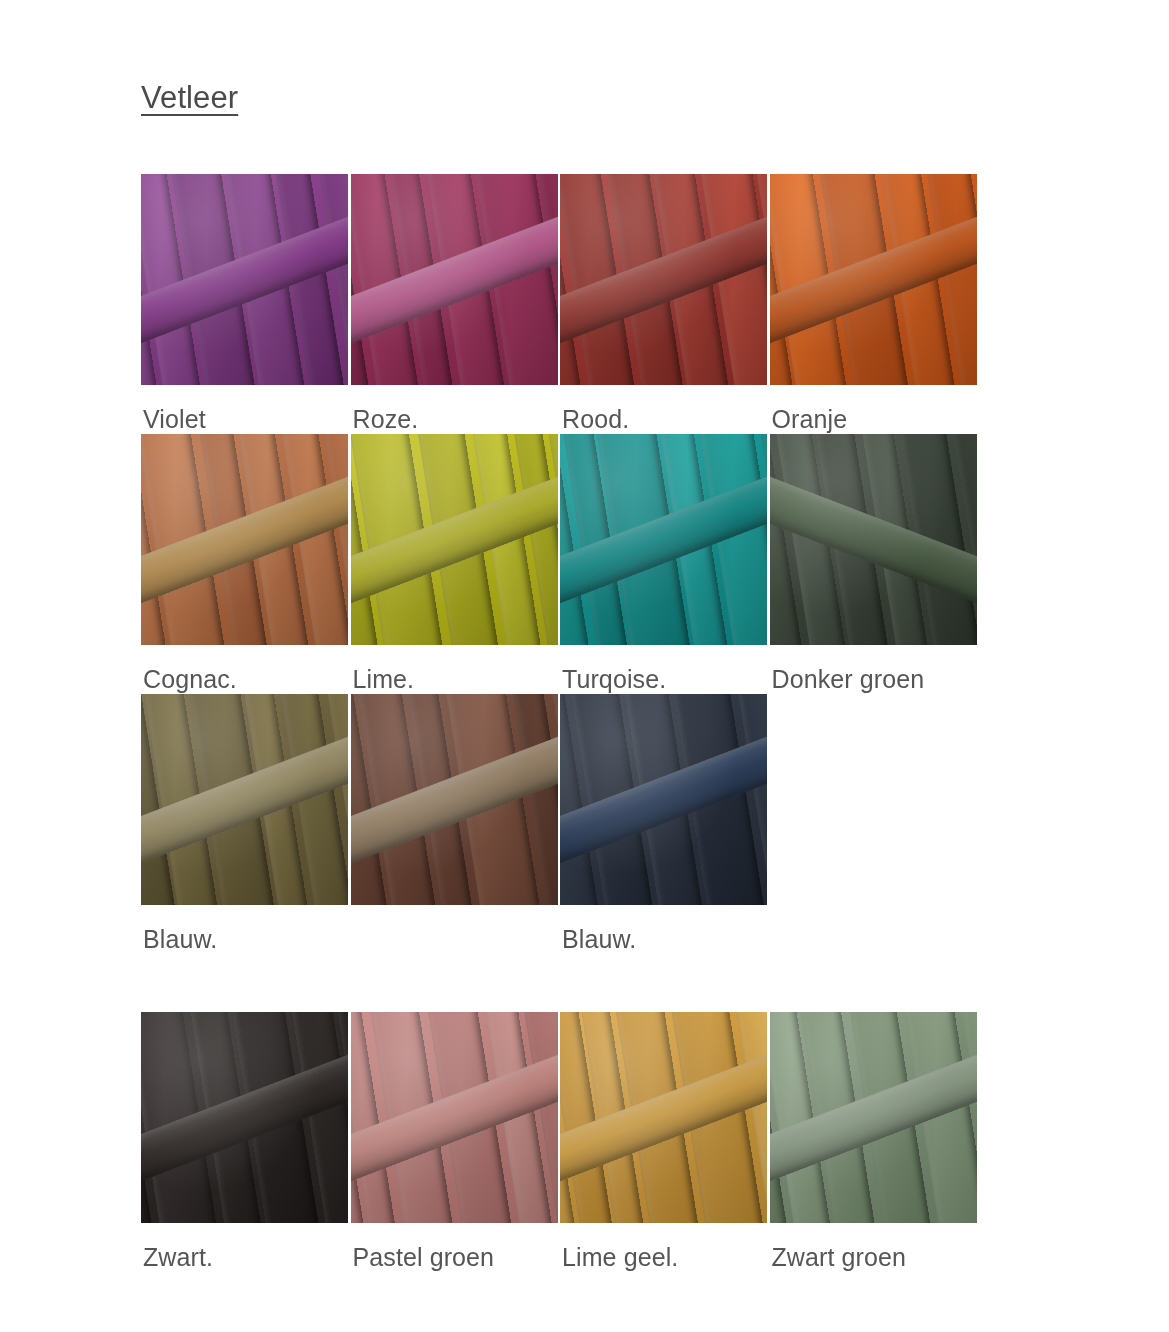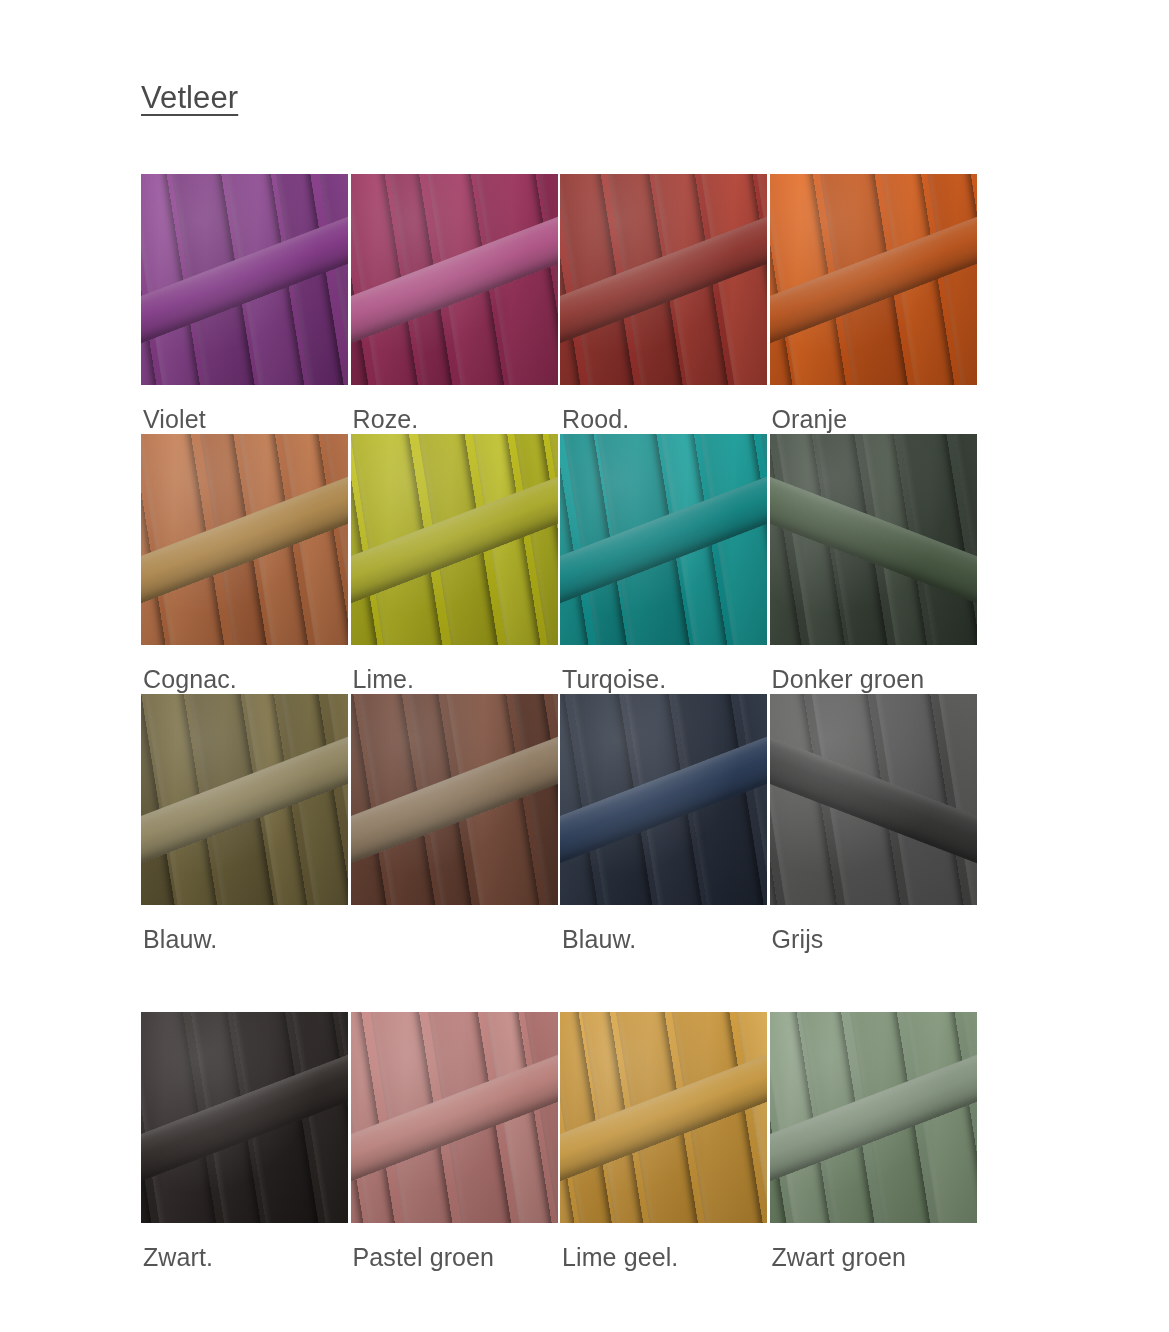--- a/index.html
+++ b/index.html
@@ -276,34 +276,20 @@
               <i style="left: 19.648%; width: 19.1011%; background: linear-gradient(100deg, rgb(32, 39, 51) 0%, rgb(40, 49, 63) 42%, rgb(32, 39, 51) 100%); box-shadow: rgba(0, 0, 0, 0.45) -3px 0px 6px inset, rgba(255, 255, 255, 0.1) 3px 0px 5px inset;"></i>
               <i style="left: 41.3959%; width: 17.4212%; background: linear-gradient(100deg, rgb(35, 42, 55) 0%, rgb(45, 53, 68) 42%, rgb(35, 42, 55) 100%); box-shadow: rgba(0, 0, 0, 0.45) -3px 0px 6px inset, rgba(255, 255, 255, 0.1) 3px 0px 5px inset;"></i>
               <i style="left: 60.8163%; width: 22.7601%; background: linear-gradient(100deg, rgb(30, 37, 49) 0%, rgb(37, 45, 59) 42%, rgb(30, 37, 49) 100%); box-shadow: rgba(0, 0, 0, 0.45) -3px 0px 6px inset, rgba(255, 255, 255, 0.1) 3px 0px 5px inset;"></i>
               <i style="left: 86.4797%; width: 22.2046%; background: linear-gradient(100deg, rgb(37, 44, 58) 0%, rgb(48, 57, 72) 42%, rgb(37, 44, 58) 100%); box-shadow: rgba(0, 0, 0, 0.45) -3px 0px 6px inset, rgba(255, 255, 255, 0.1) 3px 0px 5px inset;"></i>
             </div>
             <div class="diag dirA" style="background: linear-gradient(rgb(69, 86, 113) 0%, rgb(44, 63, 94) 45%, rgb(34, 49, 73) 100%);"></div>
             <div class="sheen" style="background: radial-gradient(at 28% 22%, rgba(255, 255, 255, 0.16) 0%, rgba(255, 255, 255, 0) 58%), linear-gradient(160deg, rgba(255, 255, 255, 0.05) 0%, rgba(0, 0, 0, 0.22) 100%);"></div>
           </div>
           <div class="label">Blauw.</div>
         </div>
-        <div class="cell">
-          <div class="swatch" style="background: rgb(74, 75, 73);">
-            <div class="strips">
-              <i style="left: -6%; width: 11.0255%; background: linear-gradient(100deg, rgb(88, 89, 87) 0%, rgb(92, 93, 90) 42%, rgb(88, 89, 87) 100%); box-shadow: rgba(0, 0, 0, 0.45) -3px 0px 6px inset, rgba(255, 255, 255, 0.1) 3px 0px 5px inset;"></i>
-              <i style="left: 8.07791%; width: 20.8249%; background: linear-gradient(100deg, rgb(88, 89, 87) 0%, rgb(92, 93, 90) 42%, rgb(88, 89, 87) 100%); box-shadow: rgba(0, 0, 0, 0.45) -3px 0px 6px inset, rgba(255, 255, 255, 0.1) 3px 0px 5px inset;"></i>
-              <i style="left: 31.8677%; width: 22.3906%; background: linear-gradient(100deg, rgb(86, 87, 86) 0%, rgb(89, 89, 88) 42%, rgb(86, 87, 86) 100%); box-shadow: rgba(0, 0, 0, 0.45) -3px 0px 6px inset, rgba(255, 255, 255, 0.1) 3px 0px 5px inset;"></i>
-              <i style="left: 57.5968%; width: 21.9102%; background: linear-gradient(100deg, rgb(85, 85, 85) 0%, rgb(87, 88, 87) 42%, rgb(85, 85, 85) 100%); box-shadow: rgba(0, 0, 0, 0.45) -3px 0px 6px inset, rgba(255, 255, 255, 0.1) 3px 0px 5px inset;"></i>
-              <i style="left: 82.482%; width: 19.1384%; background: linear-gradient(100deg, rgb(88, 89, 87) 0%, rgb(92, 93, 90) 42%, rgb(88, 89, 87) 100%); box-shadow: rgba(0, 0, 0, 0.45) -3px 0px 6px inset, rgba(255, 255, 255, 0.1) 3px 0px 5px inset;"></i>
-            </div>
-            <div class="diag dirB" style="background: linear-gradient(rgb(83, 83, 82) 0%, rgb(59, 60, 58) 45%, rgb(46, 47, 45) 100%);"></div>
-            <div class="sheen" style="background: radial-gradient(at 28% 22%, rgba(255, 255, 255, 0.16) 0%, rgba(255, 255, 255, 0) 58%), linear-gradient(160deg, rgba(255, 255, 255, 0.05) 0%, rgba(0, 0, 0, 0.22) 100%);"></div>
-          </div>
-          <div class="label">Grijs</div>
-        </div>
       </div>
       <div class="row" style="margin-bottom: 0px;">
         <div class="cell">
           <div class="swatch" style="background: rgb(42, 37, 35);">
             <div class="strips">
               <i style="left: -6%; width: 11.9228%; background: linear-gradient(100deg, rgb(30, 25, 24) 0%, rgb(40, 35, 33) 42%, rgb(30, 25, 24) 100%); box-shadow: rgba(0, 0, 0, 0.45) -3px 0px 6px inset, rgba(255, 255, 255, 0.1) 3px 0px 5px inset;"></i>
               <i style="left: 9.50777%; width: 22.5487%; background: linear-gradient(100deg, rgb(37, 32, 31) 0%, rgb(51, 45, 44) 42%, rgb(37, 32, 31) 100%); box-shadow: rgba(0, 0, 0, 0.45) -3px 0px 6px inset, rgba(255, 255, 255, 0.1) 3px 0px 5px inset;"></i>
               <i style="left: 35.3396%; width: 14.36%; background: linear-gradient(100deg, rgb(33, 28, 27) 0%, rgb(44, 39, 37) 42%, rgb(33, 28, 27) 100%); box-shadow: rgba(0, 0, 0, 0.45) -3px 0px 6px inset, rgba(255, 255, 255, 0.1) 3px 0px 5px inset;"></i>
               <i style="left: 51.7774%; width: 21.0603%; background: linear-gradient(100deg, rgb(28, 24, 23) 0%, rgb(38, 33, 32) 42%, rgb(28, 24, 23) 100%); box-shadow: rgba(0, 0, 0, 0.45) -3px 0px 6px inset, rgba(255, 255, 255, 0.1) 3px 0px 5px inset;"></i>
               <i style="left: 75.8843%; width: 16.0723%; background: linear-gradient(100deg, rgb(32, 28, 27) 0%, rgb(44, 39, 37) 42%, rgb(32, 28, 27) 100%); box-shadow: rgba(0, 0, 0, 0.45) -3px 0px 6px inset, rgba(255, 255, 255, 0.1) 3px 0px 5px inset;"></i>

